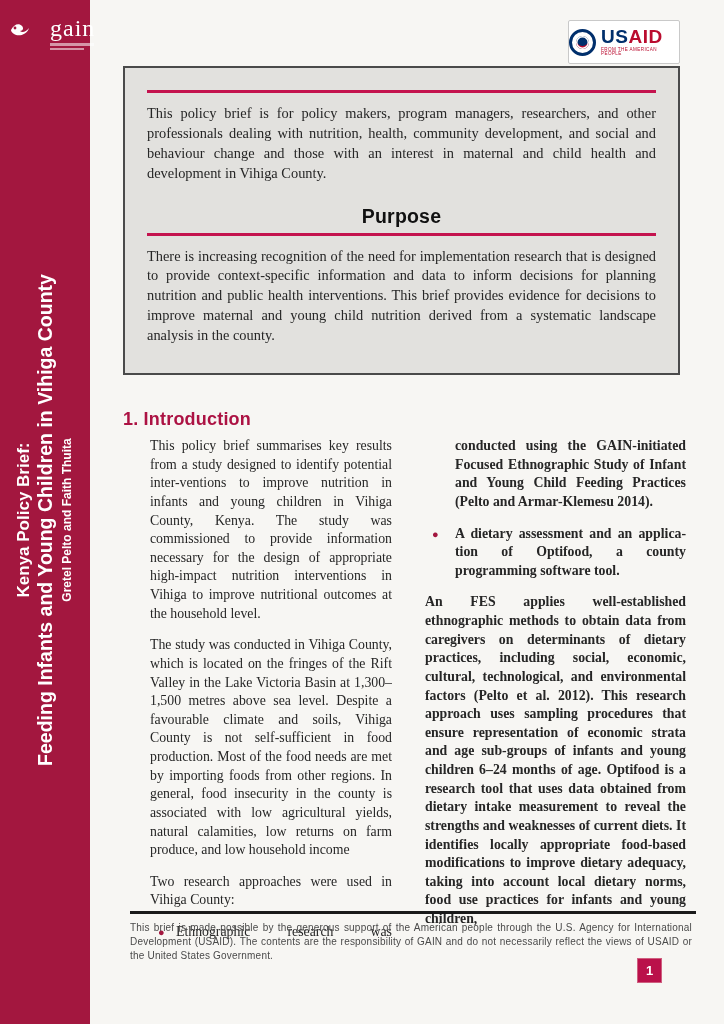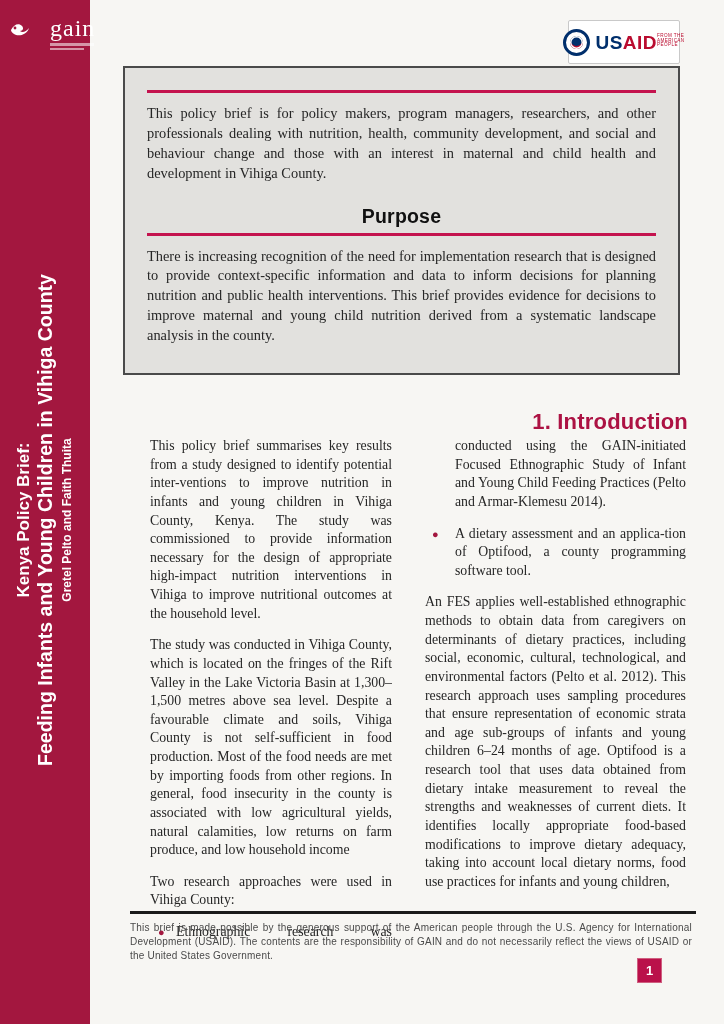--- a/index.html
+++ b/index.html
@@ -47,21 +47,21 @@
   }
   .usaid-seal {
     width:27px; height:27px; border-radius:50%;
     border:3px solid #002f6c; background:#ffffff; position:relative; flex:0 0 auto;
   }
   .usaid-seal::after{
     content:""; position:absolute; left:4px; top:4px; right:4px; bottom:4px;
     border-radius:50%; background:#002f6c;
     box-shadow:inset 0 0 0 1.5px #ffffff, inset 0 -3px 0 #ba0c2f;
   }
-  .usaid-text { display:flex; flex-direction:row; line-height:1; }
+  .usaid-text { display:flex; flex-direction:column; line-height:1; }
   .usaid-word { font-size:19px; font-weight:bold; letter-spacing:0.5px; }
   .usaid-us { color:#002f6c; } .usaid-aid { color:#ba0c2f; }
   .usaid-tag { font-size:4.6px; color:#ba0c2f; letter-spacing:0.4px; margin-top:1.5px; }
 
   
   .info-box {
     position:absolute; left:123px; top:66px; width:557px; height:309px;
     background:#e2e1de; border:2px solid #4a4a4a; padding-top:17px;
   }
   .box-heading {
@@ -70,30 +70,30 @@
   }
   .box-rule { height:3px; background:#c4134e; margin:5px 22px 11px 22px; }
   .box-para {
     margin:0 22px; font-family:"Liberation Serif", serif; font-size:14.4px;
     line-height:1.38; color:#262626; text-align:justify;
   }
   .purpose-block { margin-top:21px; }
 
   
   .intro-heading {
-    position:absolute; left:123px; top:409px; width:565px; text-align:right;
-    font-size:22px; font-weight:bold; color:#ac1243; letter-spacing:0.2px;
+    position:absolute; left:123px; top:409px; width:565px; text-align:left;
+    font-size:18px; font-weight:bold; color:#ac1243; letter-spacing:0.2px;
   }
   .col {
     position:absolute; top:437px;
     font-family:"Liberation Serif", serif; font-size:13.8px; line-height:1.35;
     color:#262626; text-align:justify;
   }
   .col1 { left:130px; width:262px; }
-  .col2 { left:405px; width:281px; }
+  .col2 { left:405px; width:281px;font-weight:bold; }
   .col p { margin-bottom:13px;margin-left:20px; }
   .col p:last-child { margin-bottom:0; }
   .bullet-row { display:flex; margin-bottom:13px; }
   .bullet-marker { color:#a3173f; font-size:11px; line-height:1.7; flex:0 0 auto; }
   .col1 .bullet-row { margin-left:28px; }
   .col1 .bullet-marker { width:18px; }
   .col1 .bullet-text { flex:1; text-align:justify; text-align-last:justify; }
   .col2 .bullet-cont { margin-left:50px; margin-bottom:13px; text-align:justify; }
   .col2 .bullet-row { margin-left:27px; }
   .col2 .bullet-marker { width:23px; }

